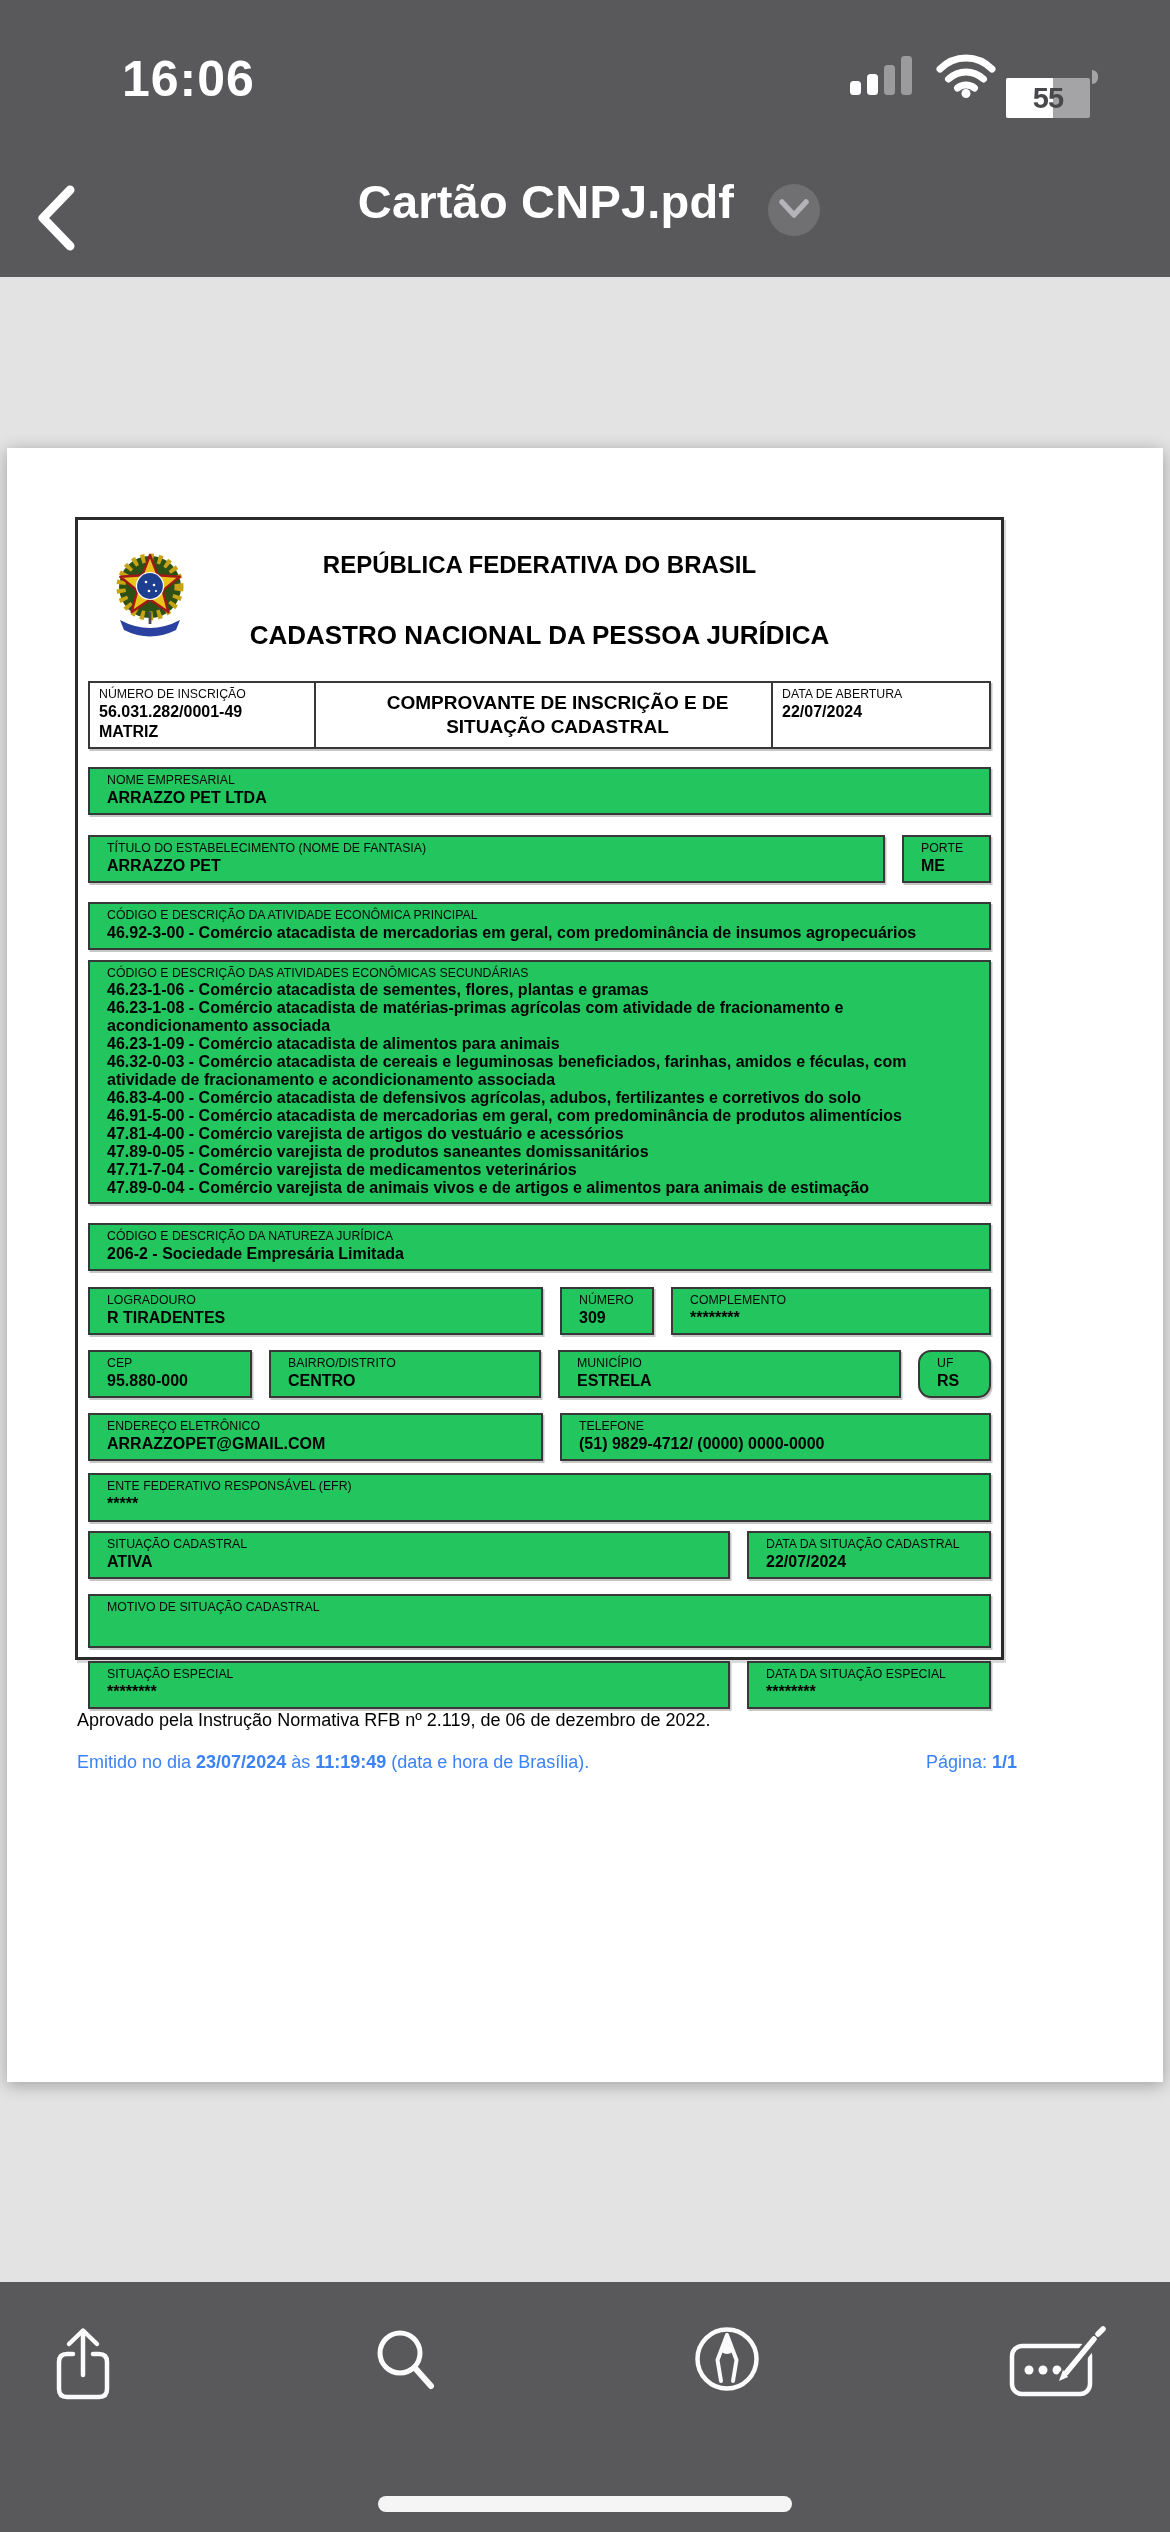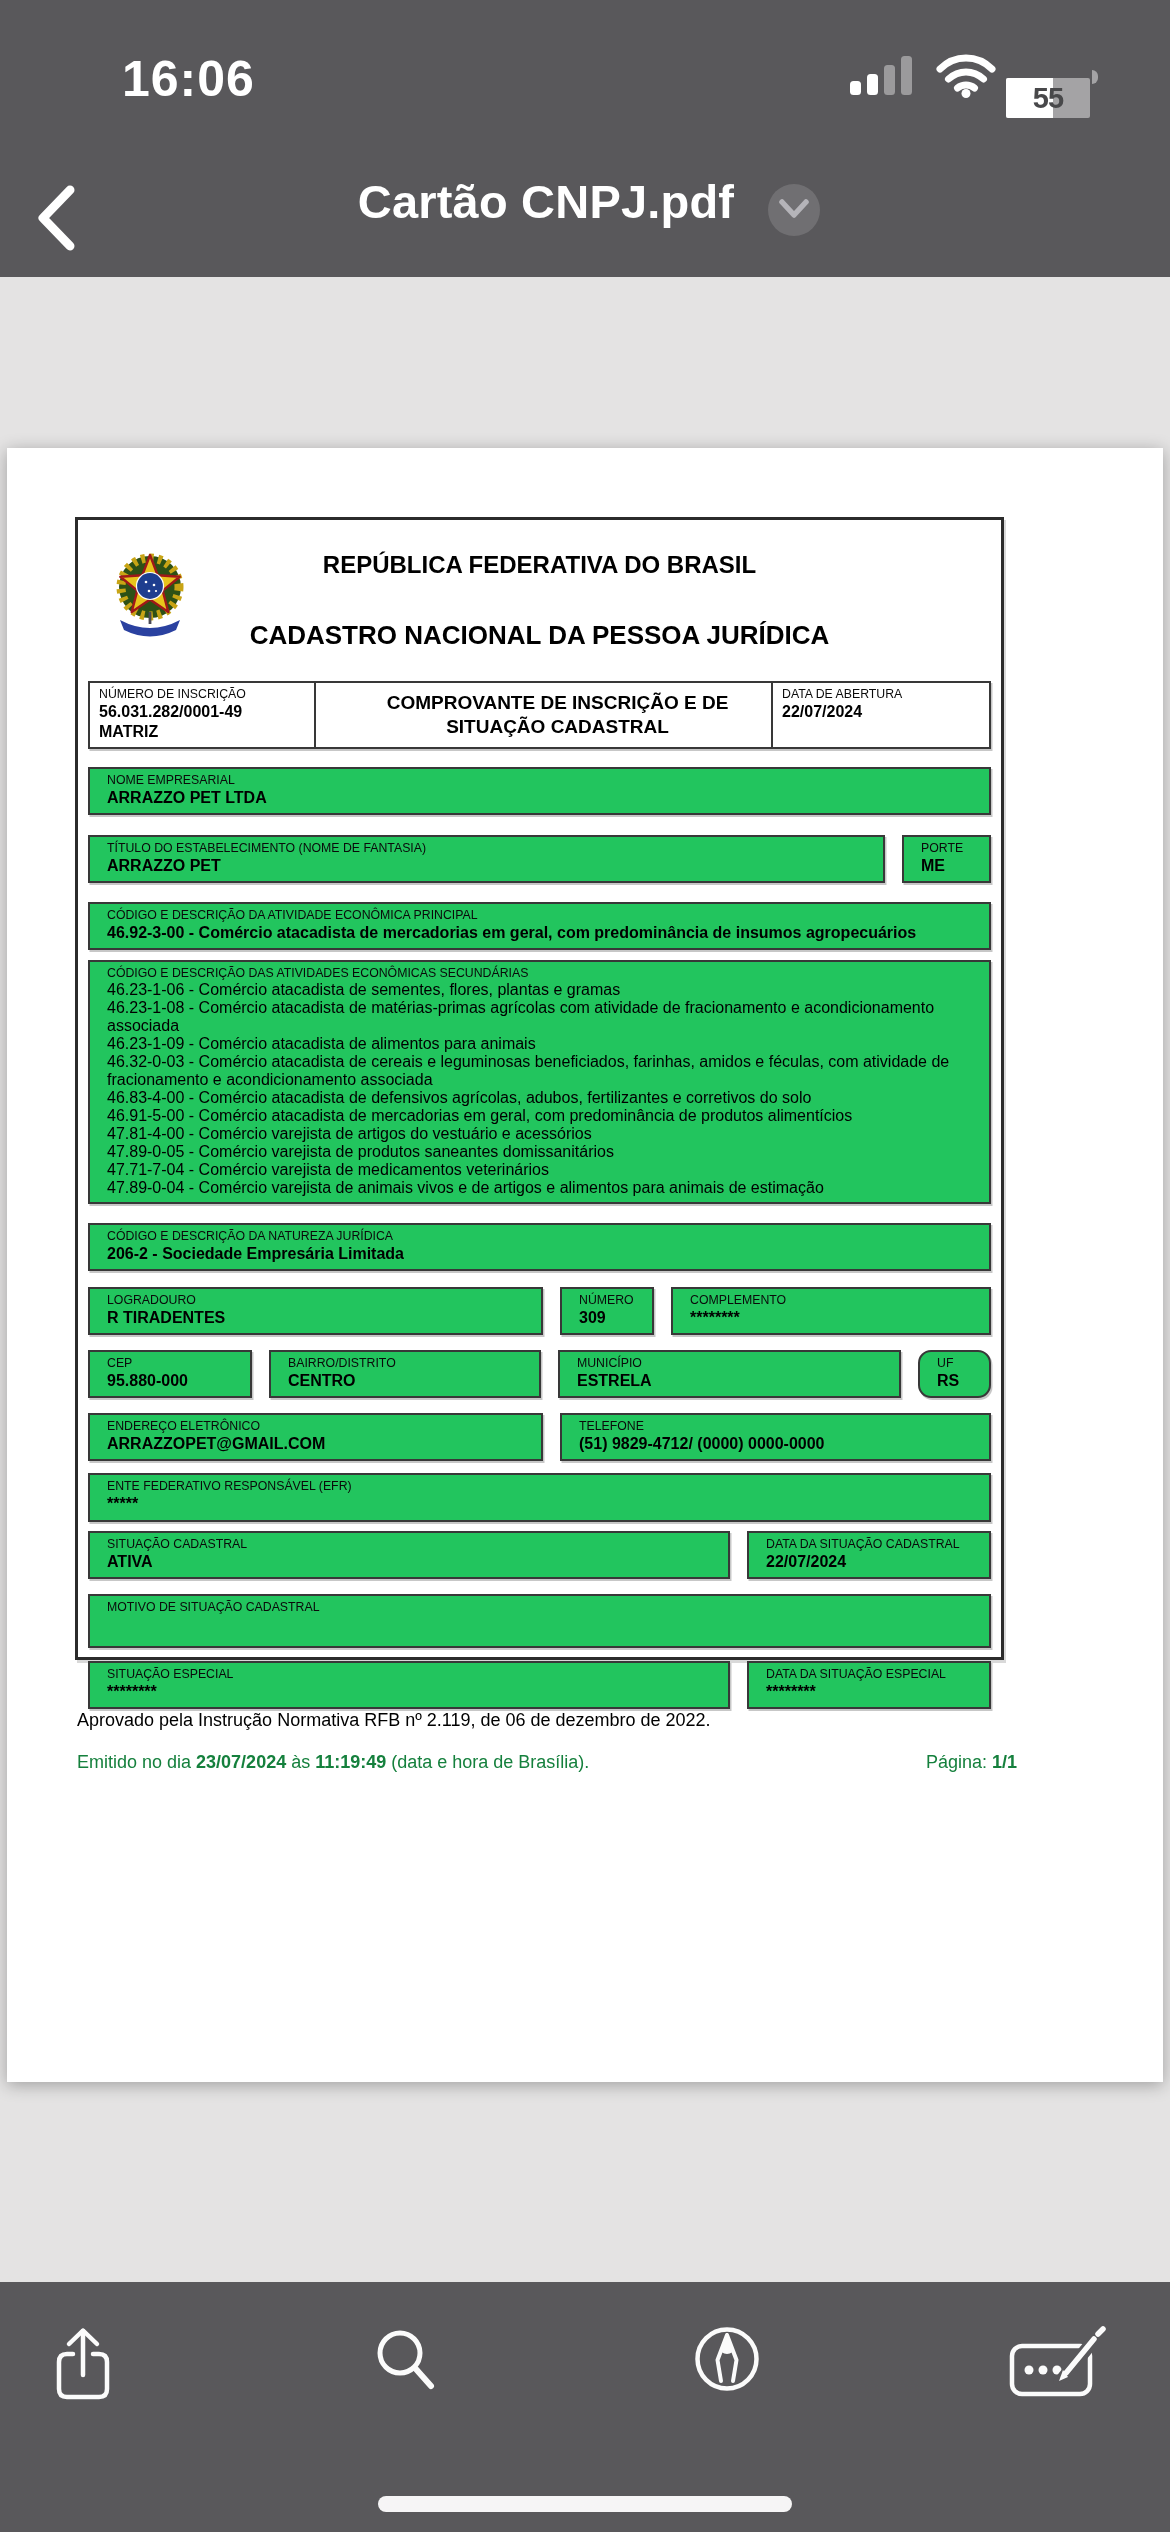--- a/index.html
+++ b/index.html
@@ -47,26 +47,26 @@
 
   .split{display:flex;border:2px solid #383838;box-shadow:1.5px 2px 0 rgba(0,0,0,0.22);box-sizing:border-box;margin-top:13px;}
   .split .cell{padding:4px 9px 5px;box-sizing:border-box;}
   .cell-inscricao{width:226px;border-right:2px solid #383838;}
   .cell-comprov{flex:1;border-right:2px solid #383838;display:flex;align-items:center;justify-content:center;
                 text-align:center;font-size:19px;font-weight:700;line-height:24px;padding:4px 24px;margin-left:28px;}
   .cell-abertura{width:216px;}
 
   .mt18{margin-top:18px;} .mt20{margin-top:20px;} .mt19{margin-top:19px;} .mt10{margin-top:10px;}
   .mt16{margin-top:16px;} .mt15{margin-top:15px;} .mt12{margin-top:12px;} .mt9{margin-top:9px;} .mt13{margin-top:13px;}
-  .sec-item{font-size:16px;font-weight:400;line-height:18px;}
+  .sec-item{font-size:16px;font-weight:700;line-height:18px;}
   .h45{min-height:45px;} .h49{min-height:49px;} .h54{min-height:54px;}
   .w455{width:455px;} .w94{width:94px;} .w164{width:164px;} .w272{width:272px;} .w73{width:73px;border-radius:13px;} .w244{width:244px;} .w89{width:89px;}
 
   .foot1{position:absolute;left:70px;top:1262px;font-size:18px;color:#000;}
-  .foot2{position:absolute;left:70px;top:1304px;width:940px;display:flex;justify-content:space-between;font-size:18px;color:#15803d;}
+  .foot2{position:absolute;left:70px;top:1304px;width:940px;display:flex;justify-content:space-between;font-size:18px;color:#3b82f6;}
   .bold{font-weight:700;}
 
   
   .toolbar{position:absolute;top:2282px;left:0;width:1170px;height:250px;background:#59585B;}
   .tool-btn{position:absolute;top:44px;background:none;border:none;padding:0;cursor:pointer;}
   .tb-share{left:52px;} .tb-search{left:373px;} .tb-markup{left:694px;} .tb-sign{left:1008px;}
   .home-ind{position:absolute;left:378px;top:214px;width:414px;height:16px;border-radius:8px;background:#f6f5f6;border:none;padding:0;}
 </style>
 </head>
 <body>

